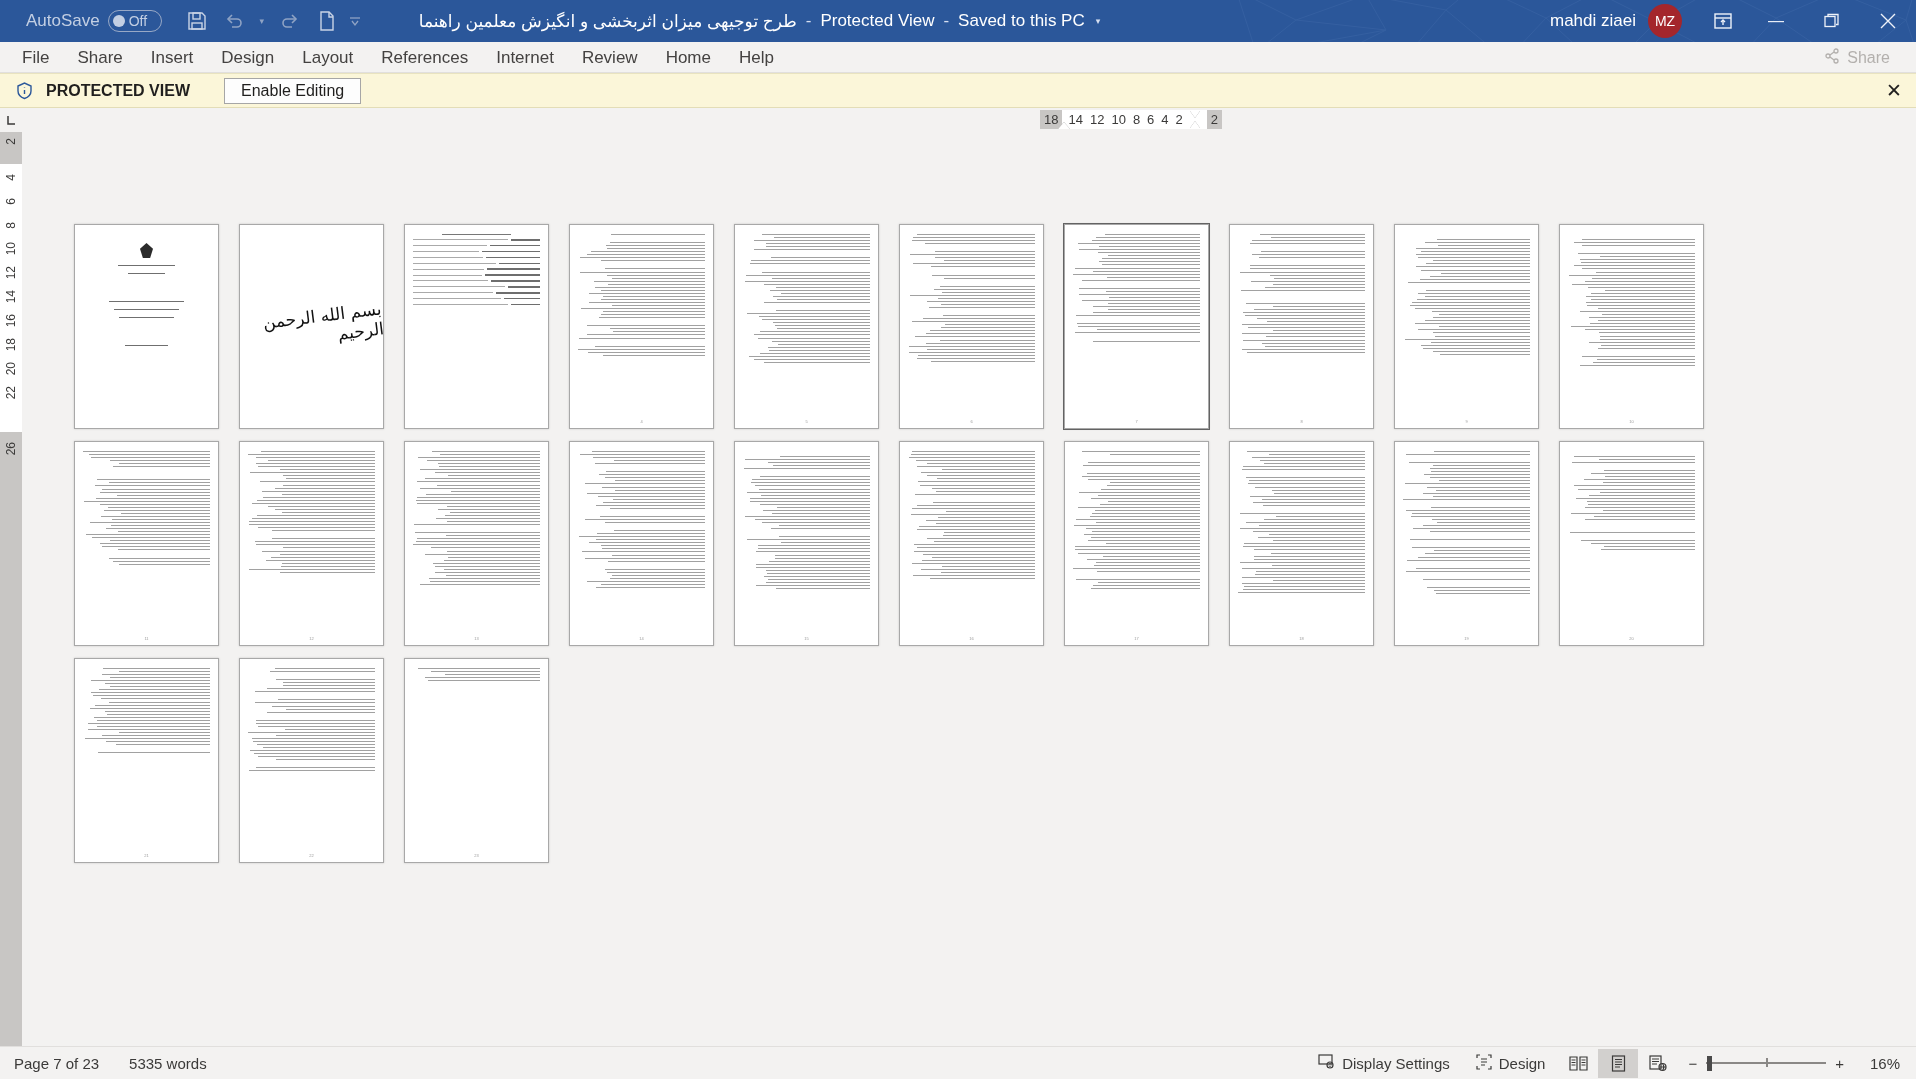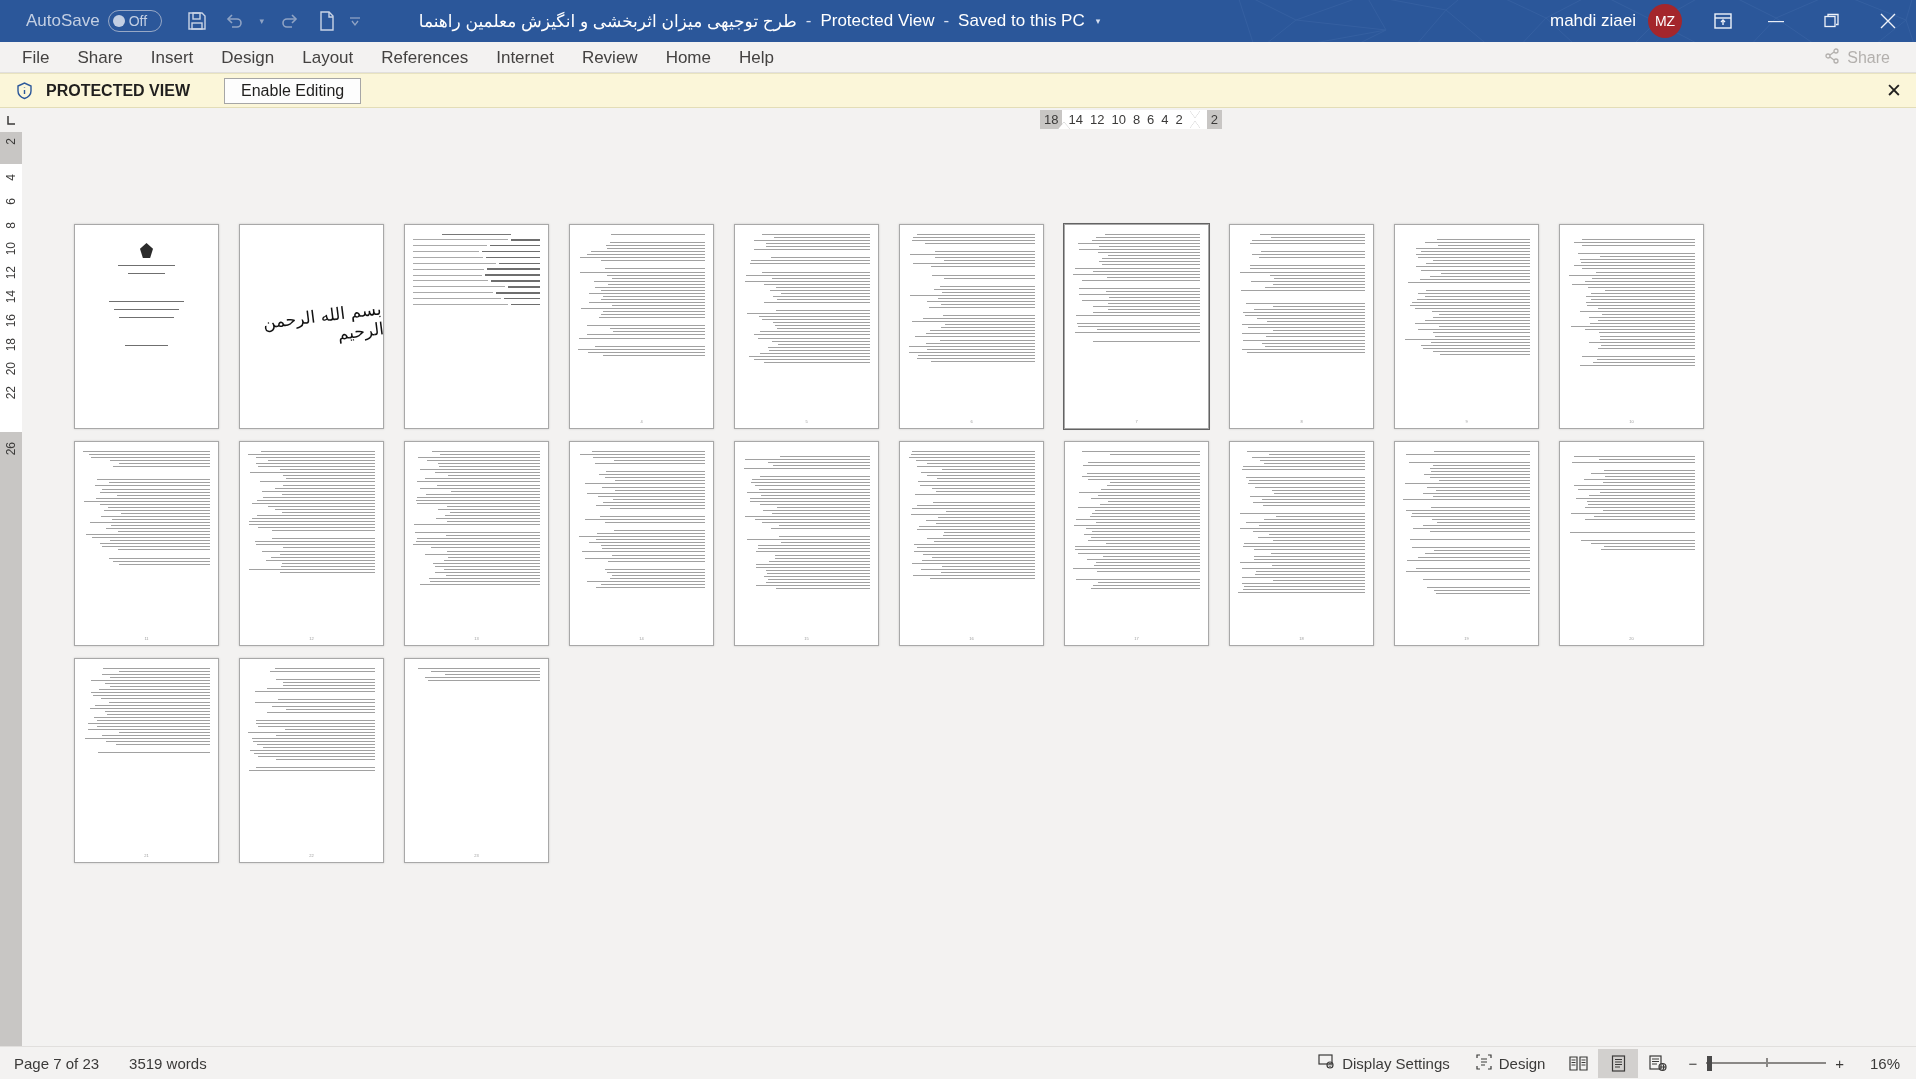--- a/index.html
+++ b/index.html
@@ -1319,21 +1319,21 @@
           </div>
           <div class="pfoot">23</div>
         </div>
       </div>
   </div>
 </div>
 
 <div class="statusbar">
   <div class="sb-left">
     <span>Page 7 of 23</span>
-    <span>3519 words</span>
+    <span>5335 words</span>
   </div>
   <div class="sb-right">
     <span class="sb-item">
       <span>
         <svg width="17" height="17" viewBox="0 0 17 17" fill="none" stroke="currentColor" stroke-width="1.2">
           <rect x="1" y="2" width="13" height="9"></rect>
             <circle cx="12" cy="12" r="3"></circle>
           <path d="M12 10v1M12 13v1M10.5 12h1M12.5 12h1"></path>
         </svg>
       </span>

